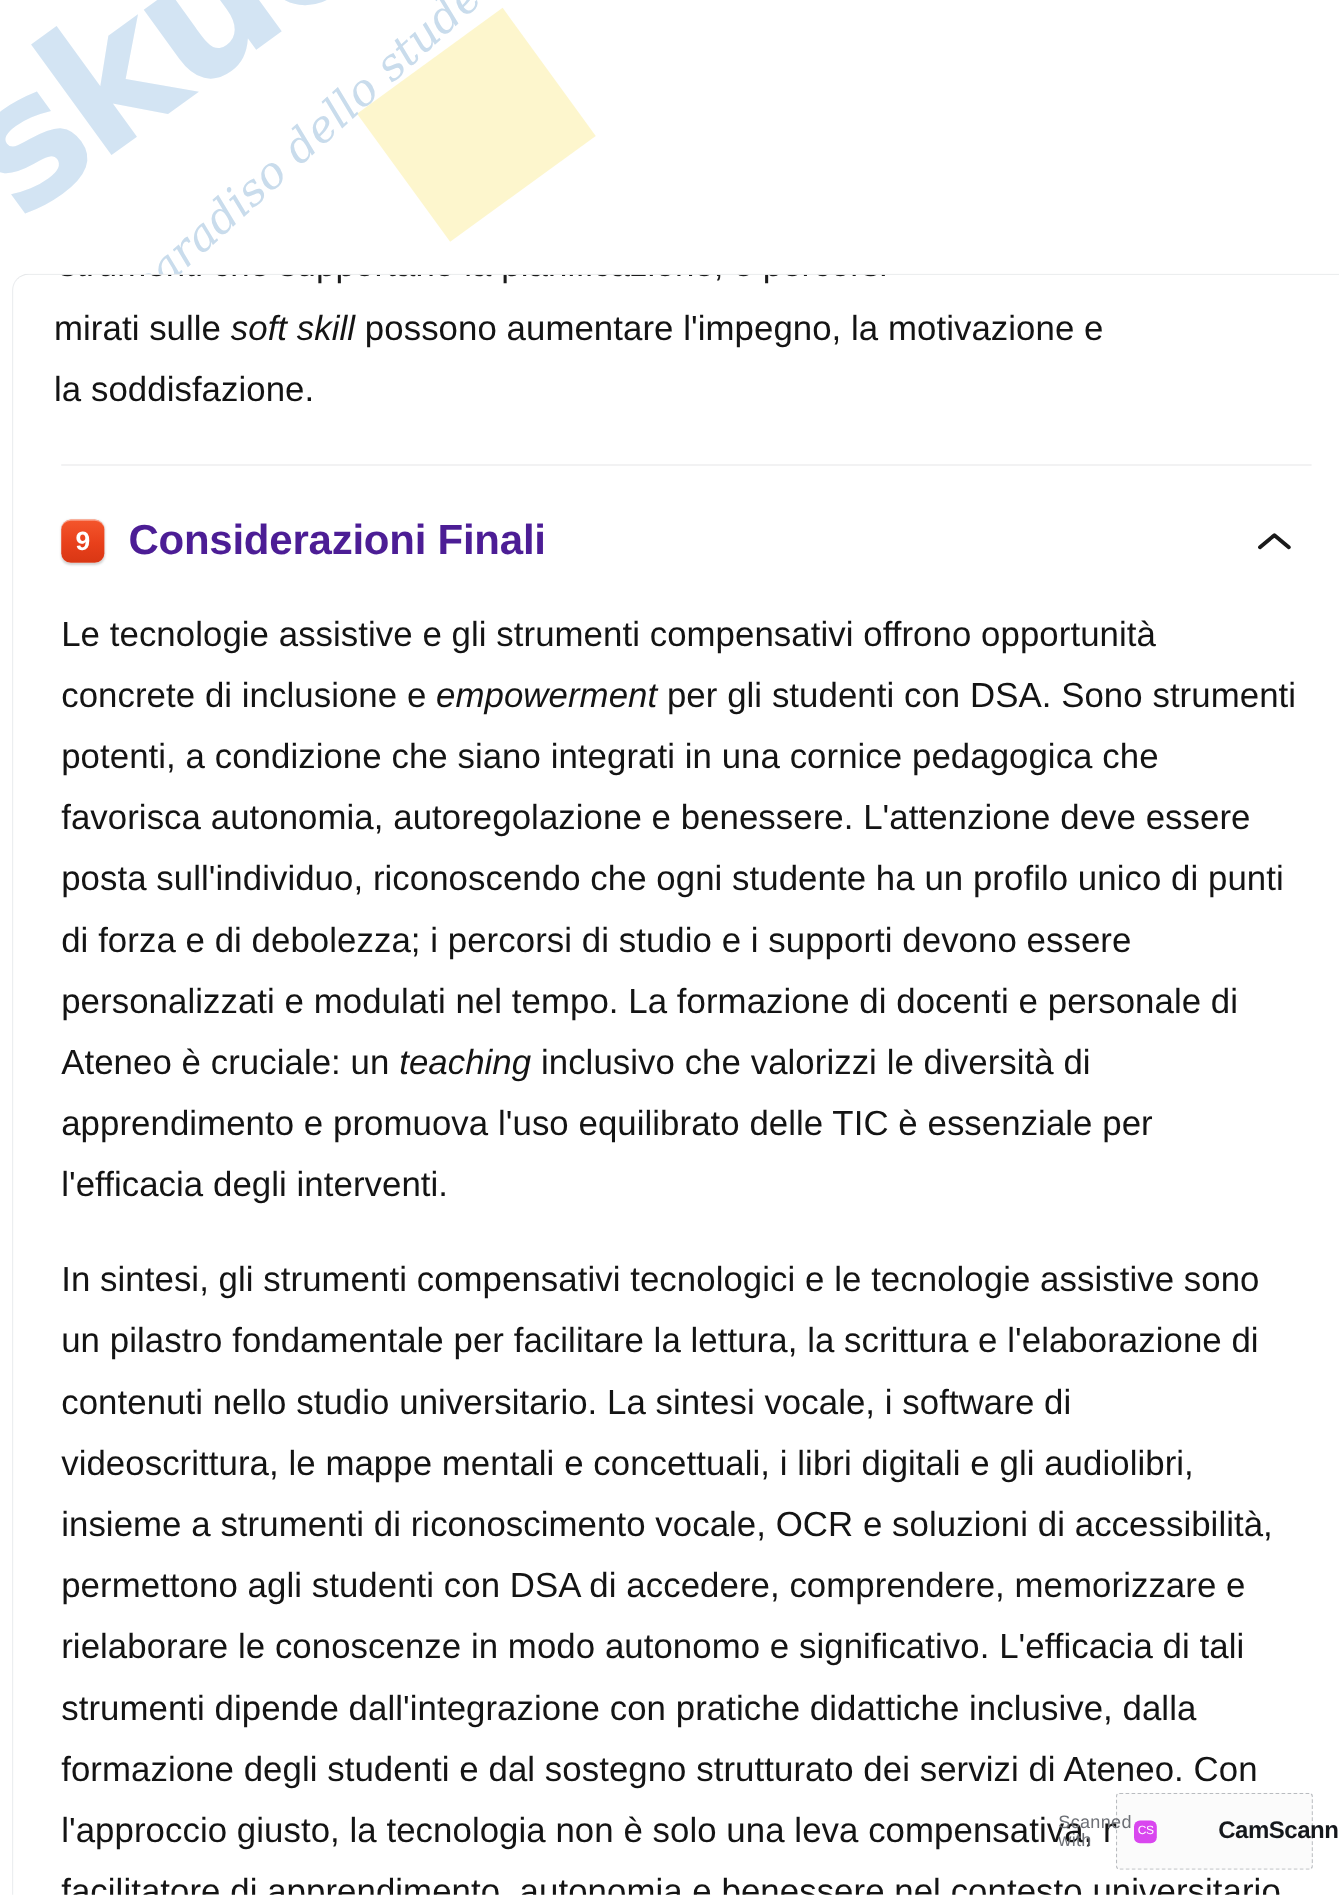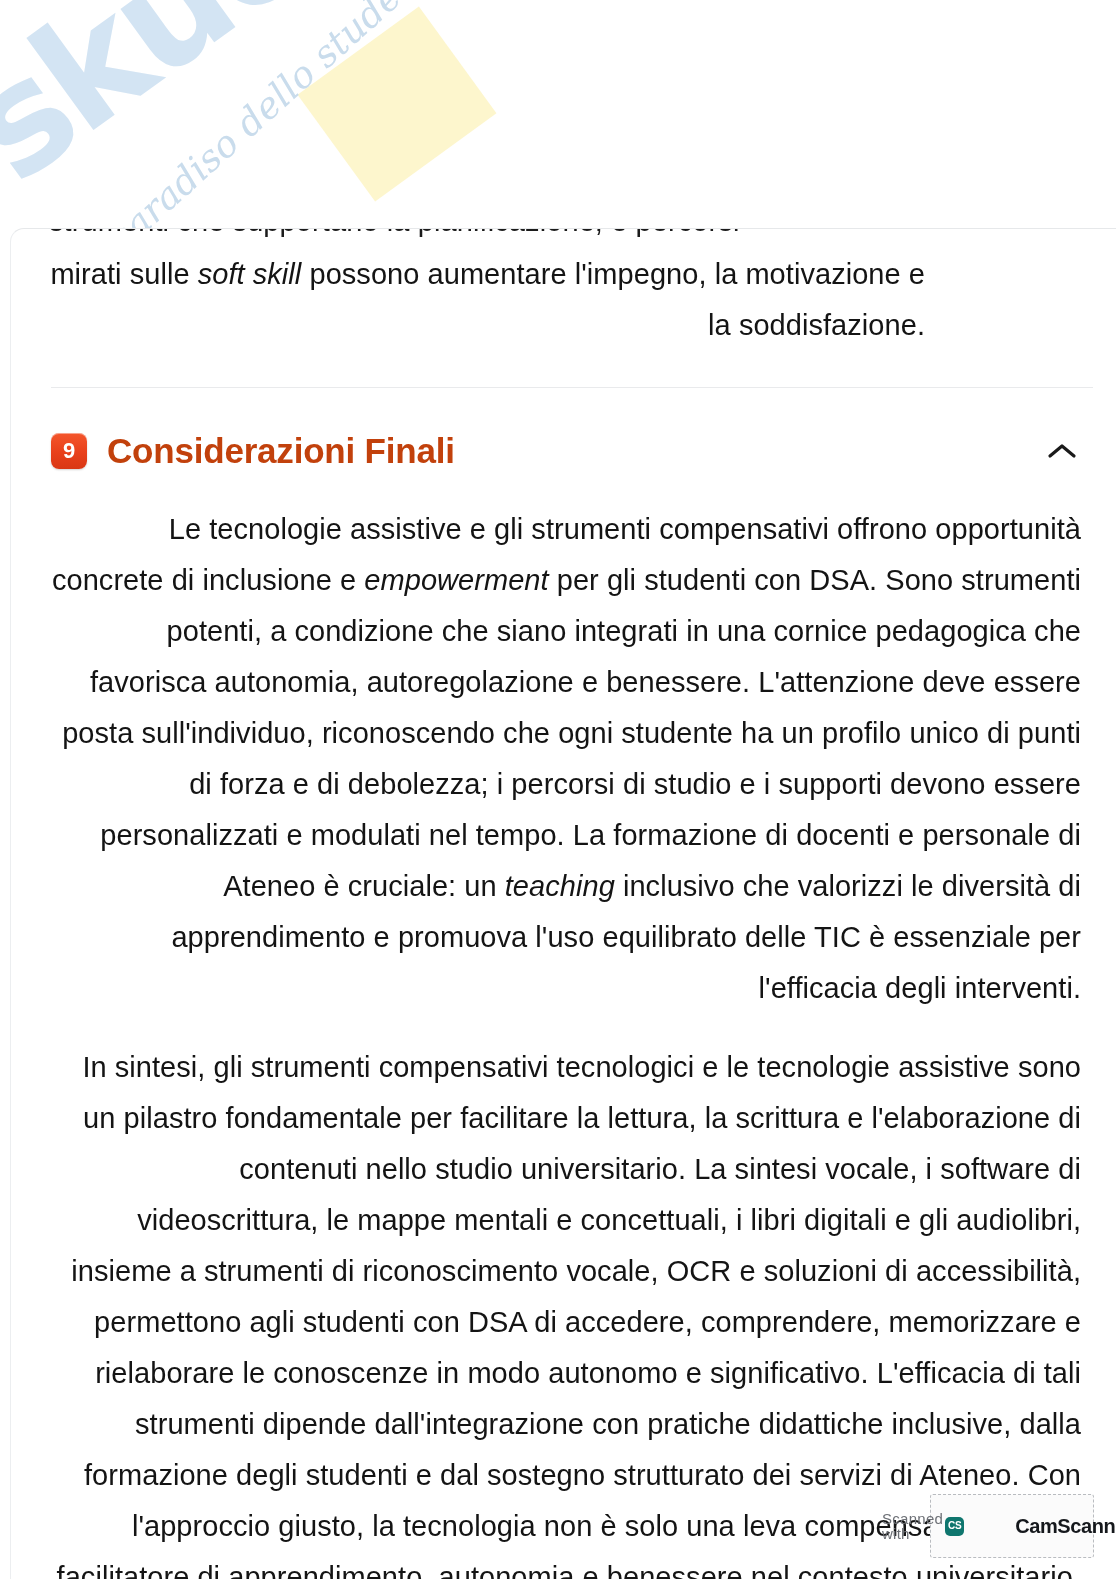--- a/index.html
+++ b/index.html
@@ -94,21 +94,20 @@
     letter-spacing: .1px;
   }
 
   .para {
     font-size: 29px;
     line-height: 51px;
     color: #141414;
     margin: 0;
     letter-spacing: .05px;
     max-width: 1030px;
-    text-align: right;
   }
   .para em { font-style: italic; }
 
   .tail-para {
     padding-top: 8px;
     max-width: 880px;
   }
 
   .divider {
     height: 1px;
@@ -136,21 +135,21 @@
     font-weight: 700;
     display: flex;
     align-items: center;
     justify-content: center;
     line-height: 1;
   }
   .section-title {
     margin-left: 20px;
     font-size: 35px;
     font-weight: 700;
-    color: #c2410c;
+    color: #4c1d95;
     letter-spacing: -.2px;
     flex: 1 1 auto;
   }
   .collapse-toggle {
     flex: 0 0 auto;
     width: 46px;
     height: 46px;
     display: flex;
     align-items: center;
     justify-content: center;
@@ -188,24 +187,24 @@
   .cs-bottom {
     display: flex;
     align-items: center;
     gap: 5px;
     line-height: 1;
   }
   .cs-logo {
     width: 19px;
     height: 19px;
     border-radius: 5px;
-    background: #0f766e;
+    background: #d946ef;
     color: #ffffff;
     font-size: 10px;
-    font-weight: 700;
+    font-weight: 400;
     display: flex;
     align-items: center;
     justify-content: center;
     letter-spacing: -.3px;
   }
   .cs-word {
     font-size: 20px;
     font-weight: 700;
     color: #15181c;
     letter-spacing: -.4px;

